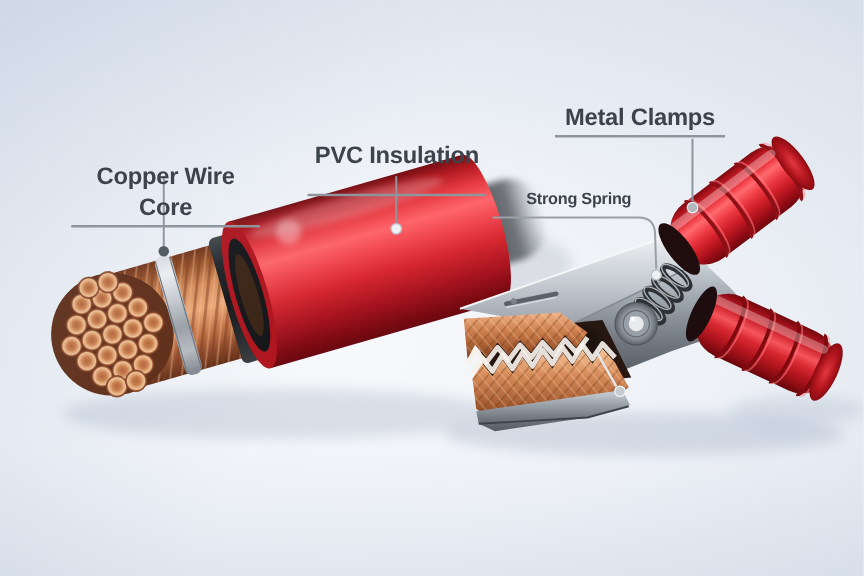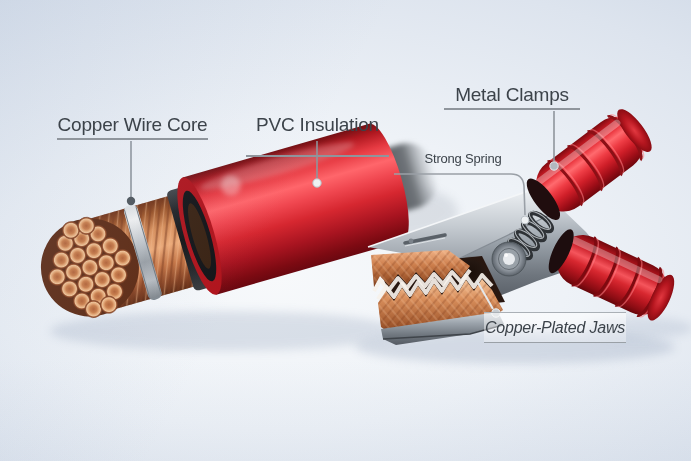--- a/index.html
+++ b/index.html
@@ -3,23 +3,23 @@
 <meta charset="utf-8">
 <style>
   html,body{margin:0;padding:0;background:#eef1f6;}
   .stage{position:relative;width:691px;height:461px;overflow:hidden;
     font-family:"Liberation Sans",sans-serif;
     background:radial-gradient(120% 95% at 40% 60%, #f7f9fb 0%, #eef2f7 35%, #dde4ee 70%, #c9d4e3 100%);}
   .stage svg{position:absolute;left:0;top:0;}
   .vignette{position:absolute;inset:0;pointer-events:none;
     background:linear-gradient(118deg, rgba(150,170,200,.20), rgba(255,255,255,0) 42%),
                linear-gradient(0deg, rgba(140,160,190,.10), rgba(255,255,255,0) 22%);}
-  .label{position:absolute;color:#3c434a;font-weight:normal;text-align:center;letter-spacing:-0.2px;}
+  .label{position:absolute;color:#3c434a;font-weight:bold;text-align:center;letter-spacing:-0.2px;}
   .u{border-bottom:2px solid #8f959c;}
-  #lbl-core{left:57px;top:112px;width:151px;font-size:19px;line-height:25px;padding-bottom:1px;}
+  #lbl-core{left:57px;top:129px;width:151px;font-size:19px;line-height:25px;padding-bottom:1px;}
   #lbl-pvc{left:246px;top:112px;width:143px;font-size:19px;line-height:25px;padding-bottom:18px;}
   #lbl-clamps{left:444px;top:82px;width:136px;font-size:19px;line-height:25px;padding-bottom:1px;}
   #lbl-spring{left:405px;top:148px;width:116px;font-size:13px;line-height:22px;}
   #lbl-jaws{left:484px;top:312px;width:142px;font-size:16px;line-height:29px;font-style:italic;
     background:linear-gradient(180deg,rgba(255,255,255,.58),rgba(255,255,255,.30));
     border-top:1px solid #aab0b6;border-bottom:1px solid #9aa0a6;}
 </style>
 </head>
 <body>
 
@@ -328,17 +328,14 @@
 </div>
 <div class="label u" id="lbl-pvc">
   <span>PVC Insulation</span>
 </div>
 <div class="label u" id="lbl-clamps">
   <span>Metal Clamps</span>
 </div>
 <div class="label" id="lbl-spring">
   <span>Strong Spring</span>
 </div>
-<div class="label" id="lbl-jaws">
-  <span>Copper-Plated Jaws</span>
-</div>
 
 </div>
 
 </body></html>

